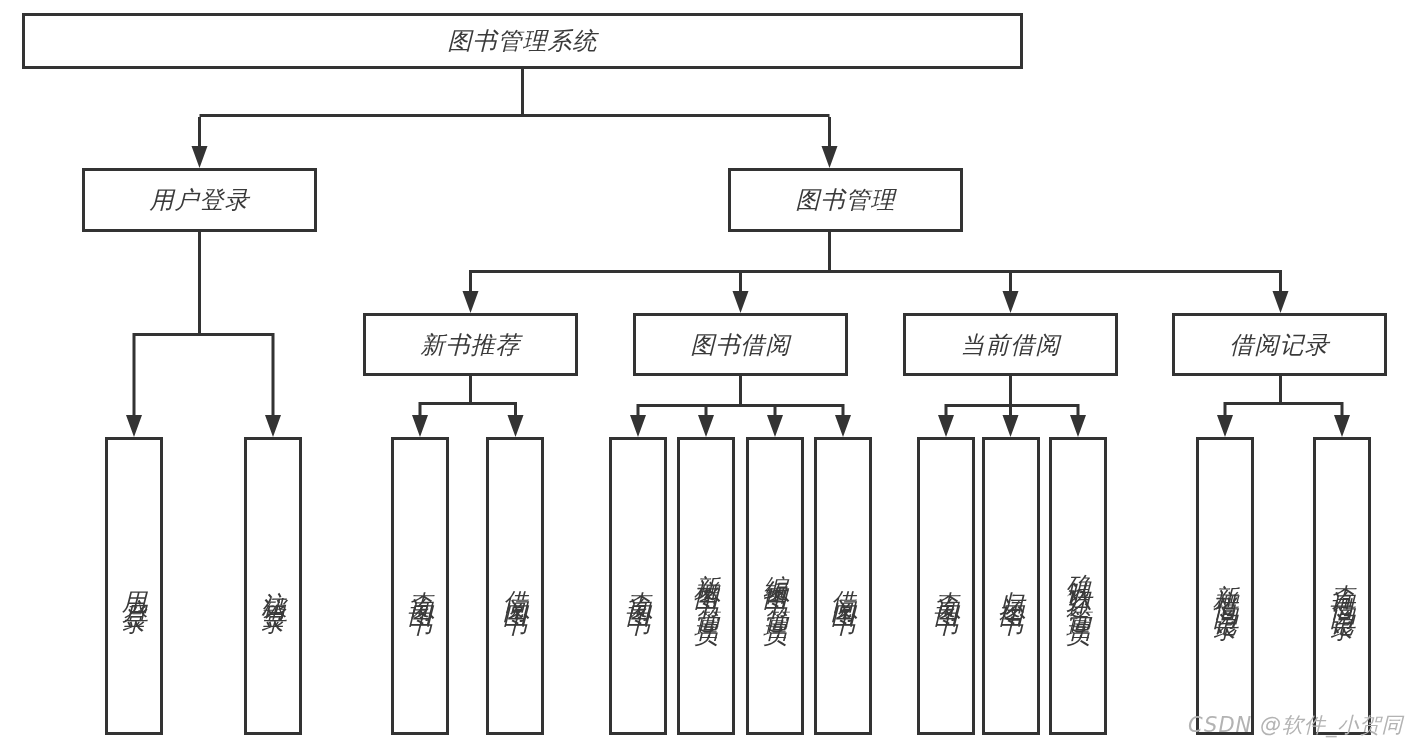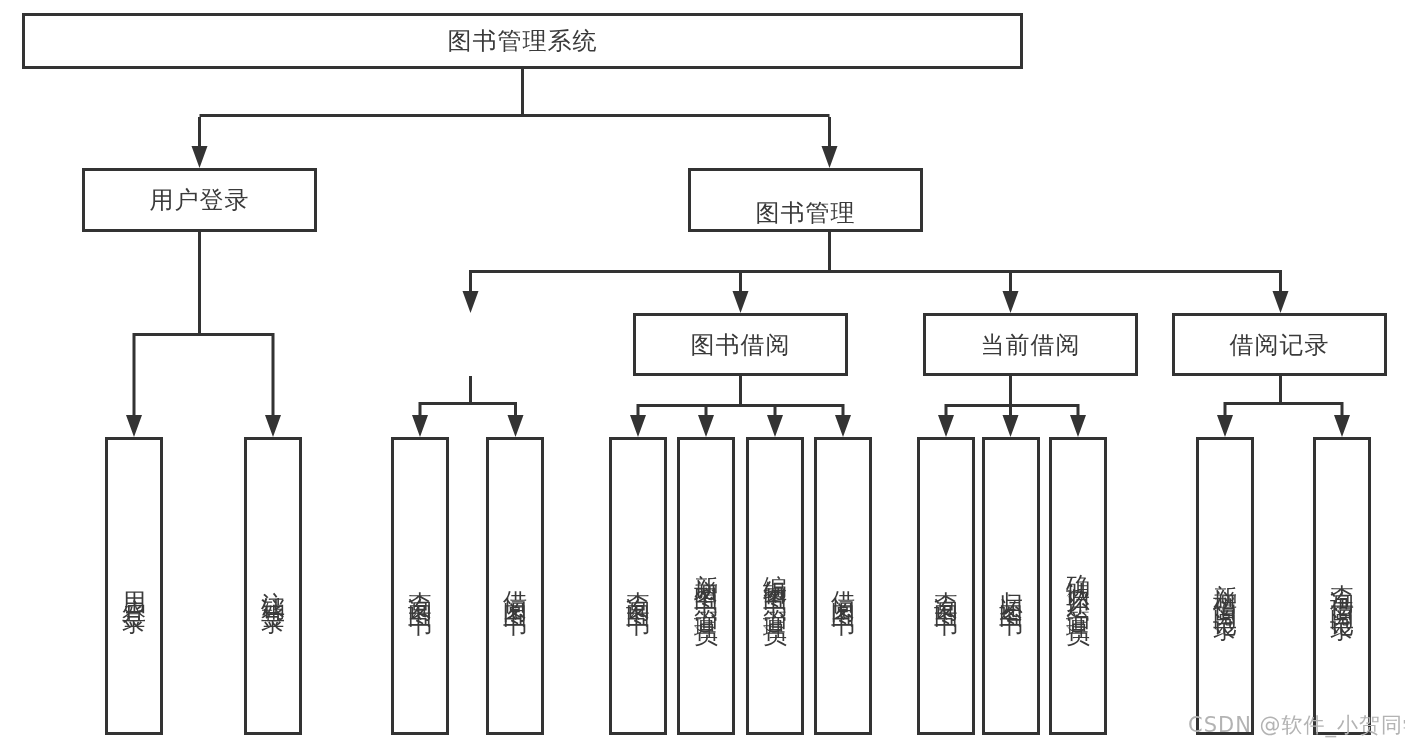--- a/index.html
+++ b/index.html
@@ -4,21 +4,21 @@
 <style>
   :root {
     --line: #333333;
     --text: #3a3a3a;
     --watermark: #b3b3b3;
     --bg: #ffffff;
   }
   * { margin: 0; padding: 0; box-sizing: border-box; }
   html, body { width: 1405px; height: 747px; background: var(--bg); overflow: hidden; }
   body { font-family: "DejaVu Sans", "Liberation Sans", sans-serif; color: var(--text); }
-  .stage { position: relative; width: 1405px; height: 549px; background: var(--bg); }
+  .stage { position: relative; width: 1405px; height: 549px; background: var(--bg); font-style: italic; }
 
   .connector-layer { position: absolute; left: 0; top: 0; width: 1405px; height: 747px; }
   .connector-layer path.wire { fill: none; stroke: var(--line); stroke-width: 3; }
   .connector-layer path.head { fill: var(--line); stroke: none; }
 
   .node {
     position: absolute;
     background: #ffffff;
     border: 3px solid var(--line);
     display: flex;
@@ -36,24 +36,24 @@
   .node.leaf .vtext {
     writing-mode: vertical-rl;
     text-orientation: mixed;
     letter-spacing: 7px;
     font-size: 24px;
     line-height: 1;
     white-space: nowrap;
   }
 
   .x-user-login   { left: 82px; }
-  .x-book-mgmt    { left: 688px; align-items: flex-end; }
+  .x-book-mgmt    { left: 728px; }
   .x-new-book-rec { left: 363px; }
   .x-book-borrow  { left: 633px; align-items: center; }
-  .x-cur-borrow   { left: 923px; }
+  .x-cur-borrow   { left: 903px; }
   .x-borrow-rec   { left: 1172px; }
 
   .x-leaf-login     { left: 105px; }
   .x-leaf-logout    { left: 244px; }
   .x-leaf-query1    { left: 391px; }
   .x-leaf-borrow1   { left: 486px; }
   .x-leaf-query2    { left: 609px; }
   .x-leaf-add       { left: 677px; }
   .x-leaf-edit      { left: 746px; }
   .x-leaf-borrow2   { left: 814px; }
@@ -107,20 +107,23 @@
     <span>图书管理系统</span>
   </div>
 
   <div class="node lvl2 x-user-login">
     <span>用户登录</span>
   </div>
   <div class="node lvl2 x-book-mgmt">
     <span>图书管理</span>
   </div>
 
+  <div class="node lvl3 x-new-book-rec">
+    <span>新书推荐</span>
+  </div>
   <div class="node lvl3 x-book-borrow">
     <span>图书借阅</span>
   </div>
   <div class="node lvl3 x-cur-borrow">
     <span>当前借阅</span>
   </div>
   <div class="node lvl3 x-borrow-rec">
     <span>借阅记录</span>
   </div>
 

